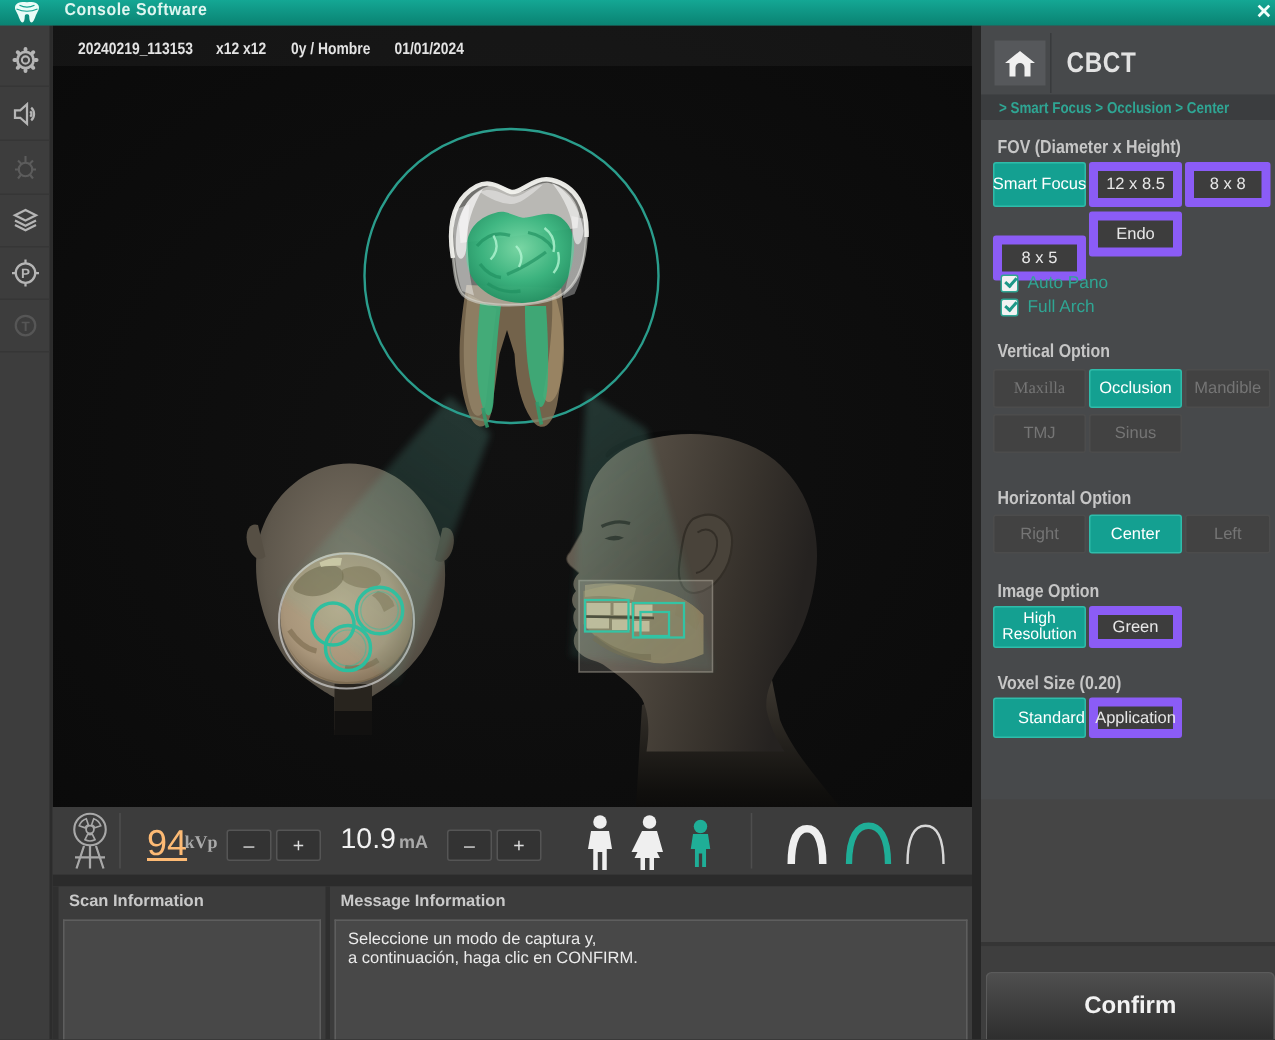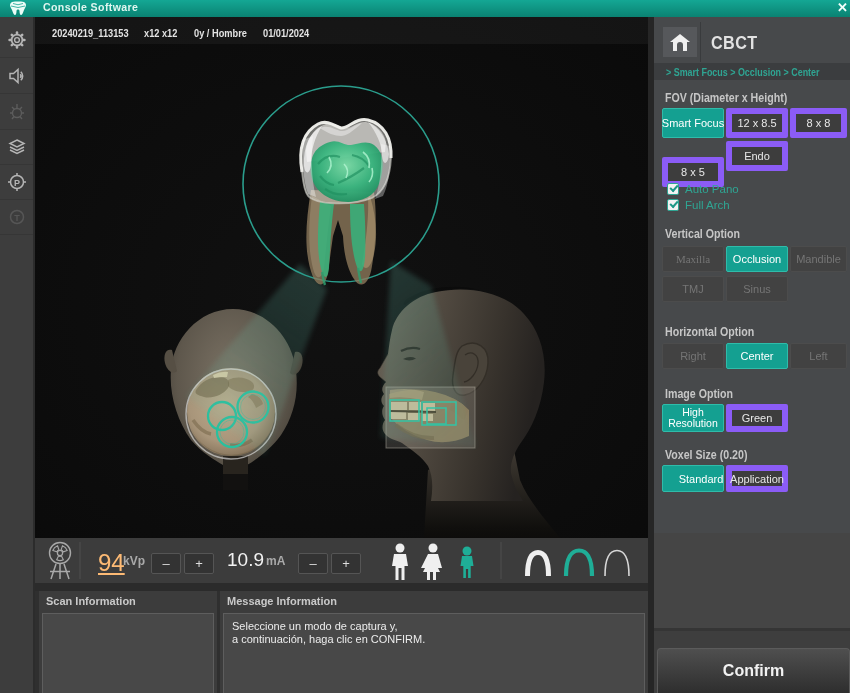--- a/index.html
+++ b/index.html
@@ -204,21 +204,21 @@
       </g>
       <g fill="#1fae97">
         <circle cx="432" cy="13" r="4.5"></circle>
         <path d="M427,18 l10,0 1.5,10 -2.8,0 0,12 -2.6,0 0,-9 -2.2,0 0,9 -2.6,0 0,-12 -2.8,0 z"></path>
       </g>
       <path d="M492.5,38 C492.5,21 497,14.5 503,14.5 C509,14.5 513.5,21 513.5,38" stroke="#efefef" stroke-width="5" fill="none"></path>
       <path d="M531,38 C531,19 537,12.5 544,12.5 C551,12.5 557,19 557,38" stroke="#1fae97" stroke-width="4.2" fill="none"></path>
       <path d="M570,38 C570,19 575,12.5 582,12.5 C589,12.5 594,19 594,38" stroke="#d7d7d7" stroke-width="1.6" fill="none"></path>
     </svg>
     <span style="position:absolute;left:63px;top:11px;font-size:24px;color:#fdba74;text-decoration:underline;">94</span>
-    <span style="position:absolute;left:88px;top:16px;font-size:12px;color:#a9a9a9;font-weight:bold;">kVp</span>
+    <span style="position:absolute;left:88px;top:16px;font-size:12px;color:#a9a9a9;font-weight:bold;font-family:Liberation Serif, serif;">kVp</span>
     <div class="ctlbtn" style="left:116px;top:15px;">–</div>
     <div class="ctlbtn" style="left:149px;top:15px;">+</div>
     <span style="position:absolute;left:192px;top:11px;font-size:19px;color:#f2f2f2;">10.9</span>
     <span style="position:absolute;left:231px;top:16px;font-size:12px;color:#a9a9a9;font-weight:bold;">mA</span>
     <div class="ctlbtn" style="left:263px;top:15px;">–</div>
     <div class="ctlbtn" style="left:296px;top:15px;">+</div>
   </div>
 
   <div id="gapstrip"></div>
   <div id="bottompanels">

